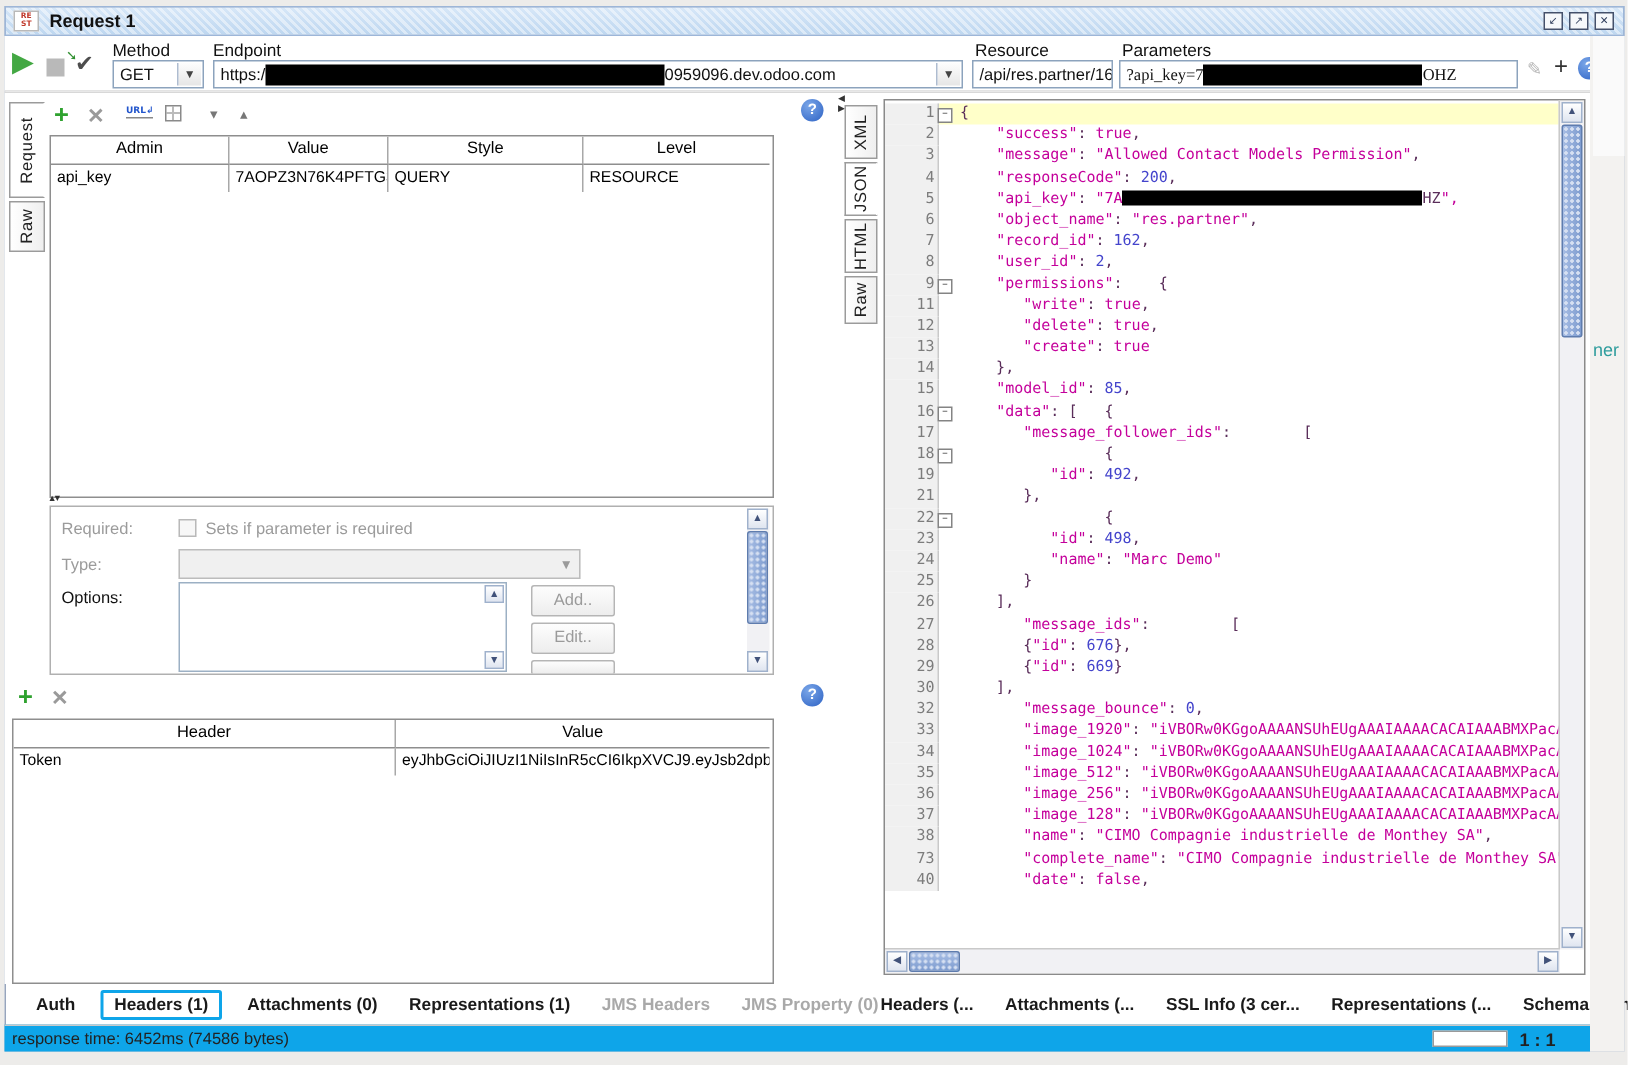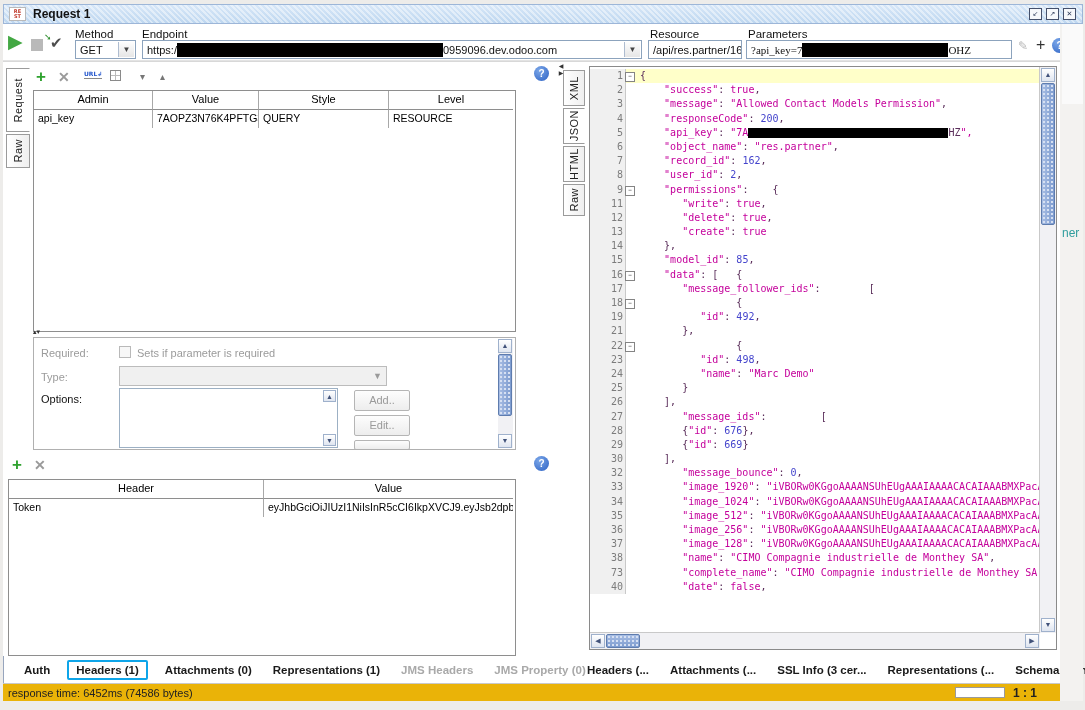--- a/index.html
+++ b/index.html
@@ -83,21 +83,21 @@
   .jrow{display:flex;height:14.2px;font:10px/14.2px "DejaVu Sans Mono",monospace;}
   .gut{flex:0 0 36px;background:#f0f0f0;border-right:1px solid #c9c9c9;color:#7c7c7c;text-align:right;
     padding-right:2px;box-sizing:border-box;position:relative;}
   .fold{position:absolute;right:-10px;top:3px;width:8px;height:8px;border:1px solid #848484;background:#fff;z-index:2;
     font:6px/6px "DejaVu Sans Mono",monospace;text-align:center;color:#333;}
   .code{flex:1;white-space:pre;padding-left:14px;overflow:hidden;color:#5a2d5a;}
   .jrow.hl .code{background:#ffffc9;}
   .t-s{color:#c4009b;} .t-n{color:#4444cc;} .t-b{color:#c4009b;}
   .redact-inline{display:inline-block;width:200px;height:10px;background:#000;vertical-align:middle;}
   
-  #statusbar{left:3px;top:683px;width:1057px;height:18px;background:#eab308;border-top:1px solid #c9c9c9;box-sizing:border-box;
+  #statusbar{left:3px;top:683px;width:1057px;height:18px;background:#0ea5e9;border-top:1px solid #c9c9c9;box-sizing:border-box;
     font-size:11px;color:#222;display:flex;align-items:center;}
   #progress-box{position:absolute;left:952px;top:3px;width:50px;height:11px;border:1px solid #9a9a9a;background:#fff;box-sizing:border-box;}
   #ratio{position:absolute;left:1010px;top:2px;font-size:12px;font-weight:bold;}
   #bg-fragment{left:1062px;top:226px;font-size:12px;color:#2f9d9d;}
   #right-strip{left:1060px;top:24px;width:23px;height:677px;background:#f3f2f0;}
   #right-strip-white{left:1062px;top:24px;width:21px;height:80px;background:#fafafa;}
   .divider-arrows{left:557px;top:63px;font-size:6px;color:#333;line-height:7px;width:8px;text-align:center;}
 </style>
 </head>
 <body>

